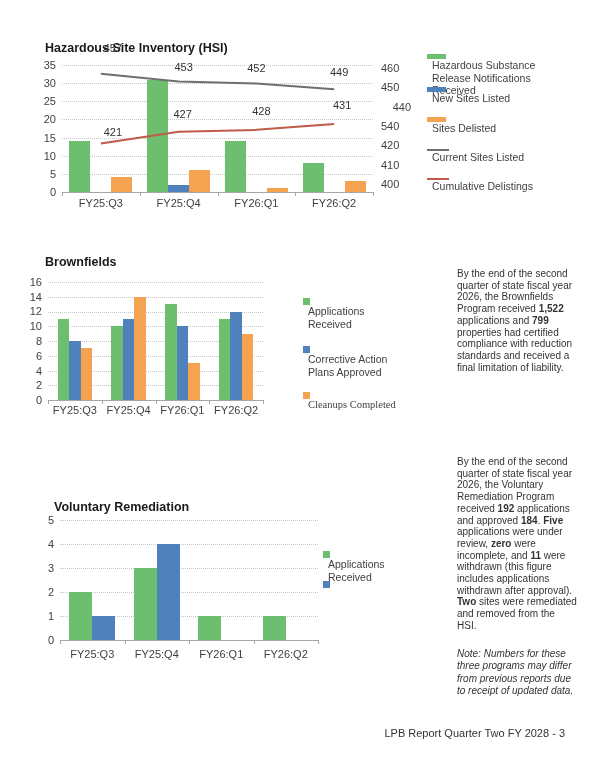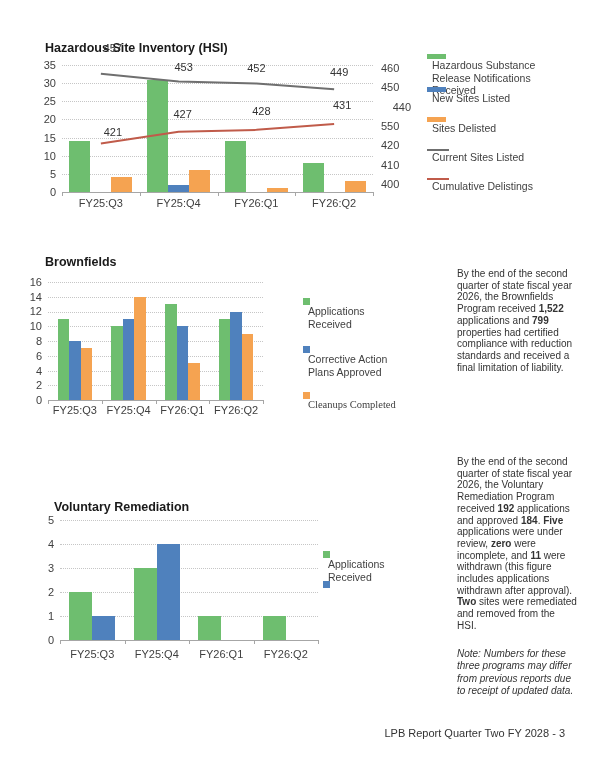--- a/index.html
+++ b/index.html
@@ -49,21 +49,21 @@
         <div class="ylab" style="left: 26px; top: 167.857px;">5</div>
         <div class="ylab" style="left: 26px; top: 149.714px;">10</div>
         <div class="ylab" style="left: 26px; top: 131.571px;">15</div>
         <div class="ylab" style="left: 26px; top: 113.429px;">20</div>
         <div class="ylab" style="left: 26px; top: 95.2857px;">25</div>
         <div class="ylab" style="left: 26px; top: 77.1429px;">30</div>
         <div class="ylab" style="left: 26px; top: 59px;">35</div>
         <div class="rlab" style="left: 381px; top: 178px;">400</div>
         <div class="rlab" style="left: 381px; top: 158.667px;">410</div>
         <div class="rlab" style="left: 381px; top: 139.333px;">420</div>
-        <div class="rlab" style="left: 381px; top: 120px;">550</div>
+        <div class="rlab" style="left: 381px; top: 120px;">540</div>
         <div class="rlab" style="left: 381px; top: 100.667px; text-align: right;">440</div>
         <div class="rlab" style="left: 381px; top: 81.3333px;">450</div>
         <div class="rlab" style="left: 381px; top: 62px;">460</div>
         <div class="axisline" style="left: 62px; top: 192px; width: 311px;"></div>
         <div class="tick" style="left: 62px; top: 192px;"></div>
         <div class="tick" style="left: 139.75px; top: 192px;"></div>
         <div class="tick" style="left: 217.5px; top: 192px;"></div>
         <div class="tick" style="left: 295.25px; top: 192px;"></div>
         <div class="tick" style="left: 373px; top: 192px;"></div>
         <div class="xlab" style="left: 62px; top: 197px; width: 77.75px;">FY25:Q3</div>

